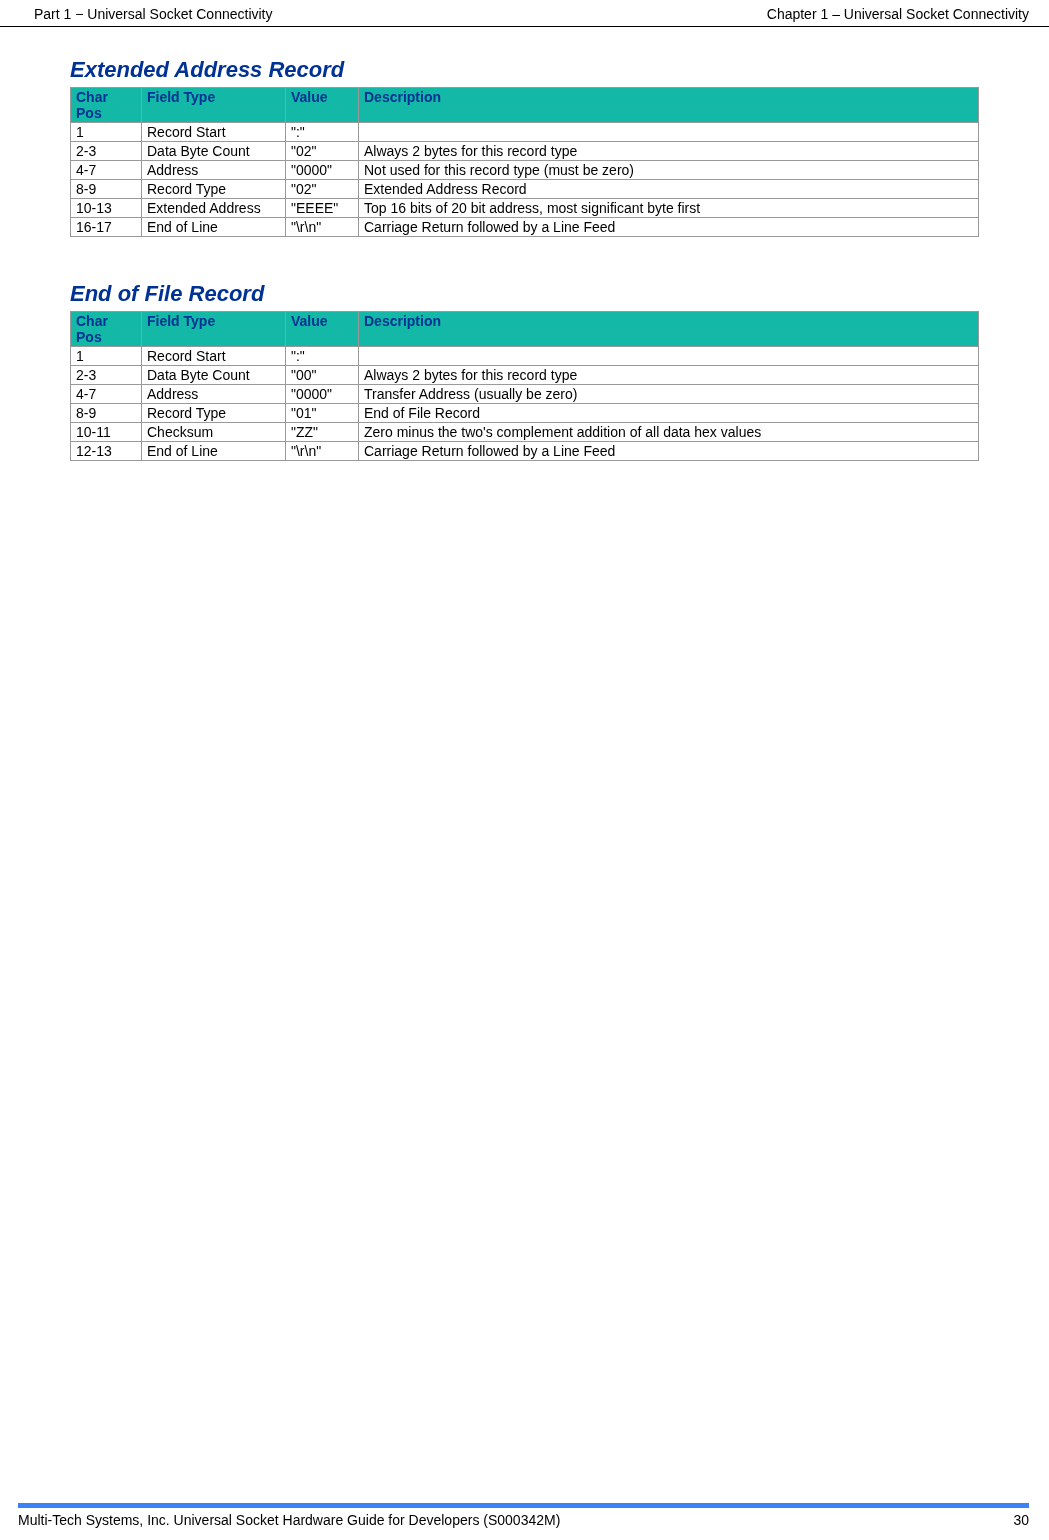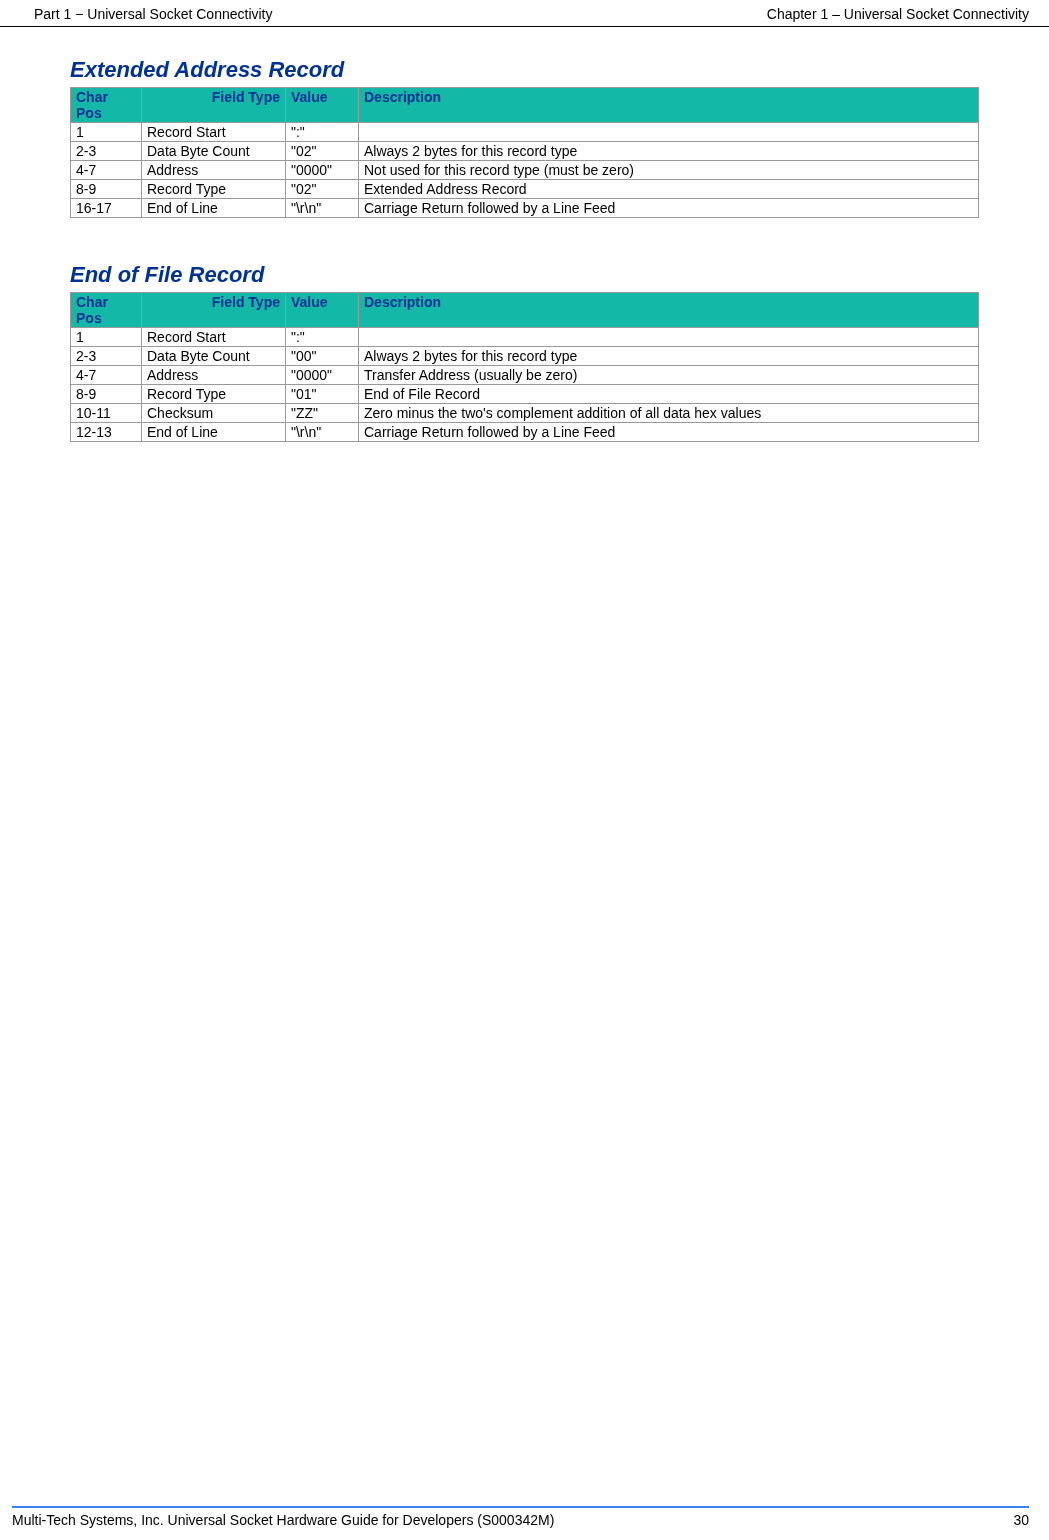--- a/index.html
+++ b/index.html
@@ -41,28 +41,28 @@
       padding: 1px 5px;
       text-align: left;
       vertical-align: top;
     }
     th {
       background: #14b8a6;
       color: #003296;
       font-weight: bold;
     }
     .col-charpos { width: 60px; }
-    .col-fieldtype { width: 133px; text-align: right; }
+    .col-fieldtype { width: 133px; }
     .col-value { width: 62px; margin-left: 20px; }
     .footer {
       position: absolute;
       bottom: 12px;
-      left: 12px;
+      left: 18px;
       right: 20px;
-      border-top: 2px solid #3b82f6;
+      border-top: 5px solid #3b82f6;
       padding-top: 4px;
       font-size: 14px;
       display: flex;
       justify-content: space-between;
     }
     .fullrow td {
       padding-left: 5px;
     }
   </style>
 </head>
@@ -102,20 +102,26 @@
         <td>4-7</td>
         <td>Address</td>
         <td>"0000"</td>
         <td>Not used for this record type (must be zero)</td>
       </tr>
       <tr>
         <td>8-9</td>
         <td>Record Type</td>
         <td>"02"</td>
         <td>Extended Address Record</td>
+      </tr>
+      <tr>
+        <td>10-13</td>
+        <td>Extended Address</td>
+        <td>"EEEE"</td>
+        <td>Top 16 bits of 20 bit address, most significant byte first</td>
       </tr>
       <tr>
         <td>16-17</td>
         <td>End of Line</td>
         <td>"\r\n"</td>
         <td>Carriage Return followed by a Line Feed</td>
       </tr>
     </tbody>
   </table>
 

